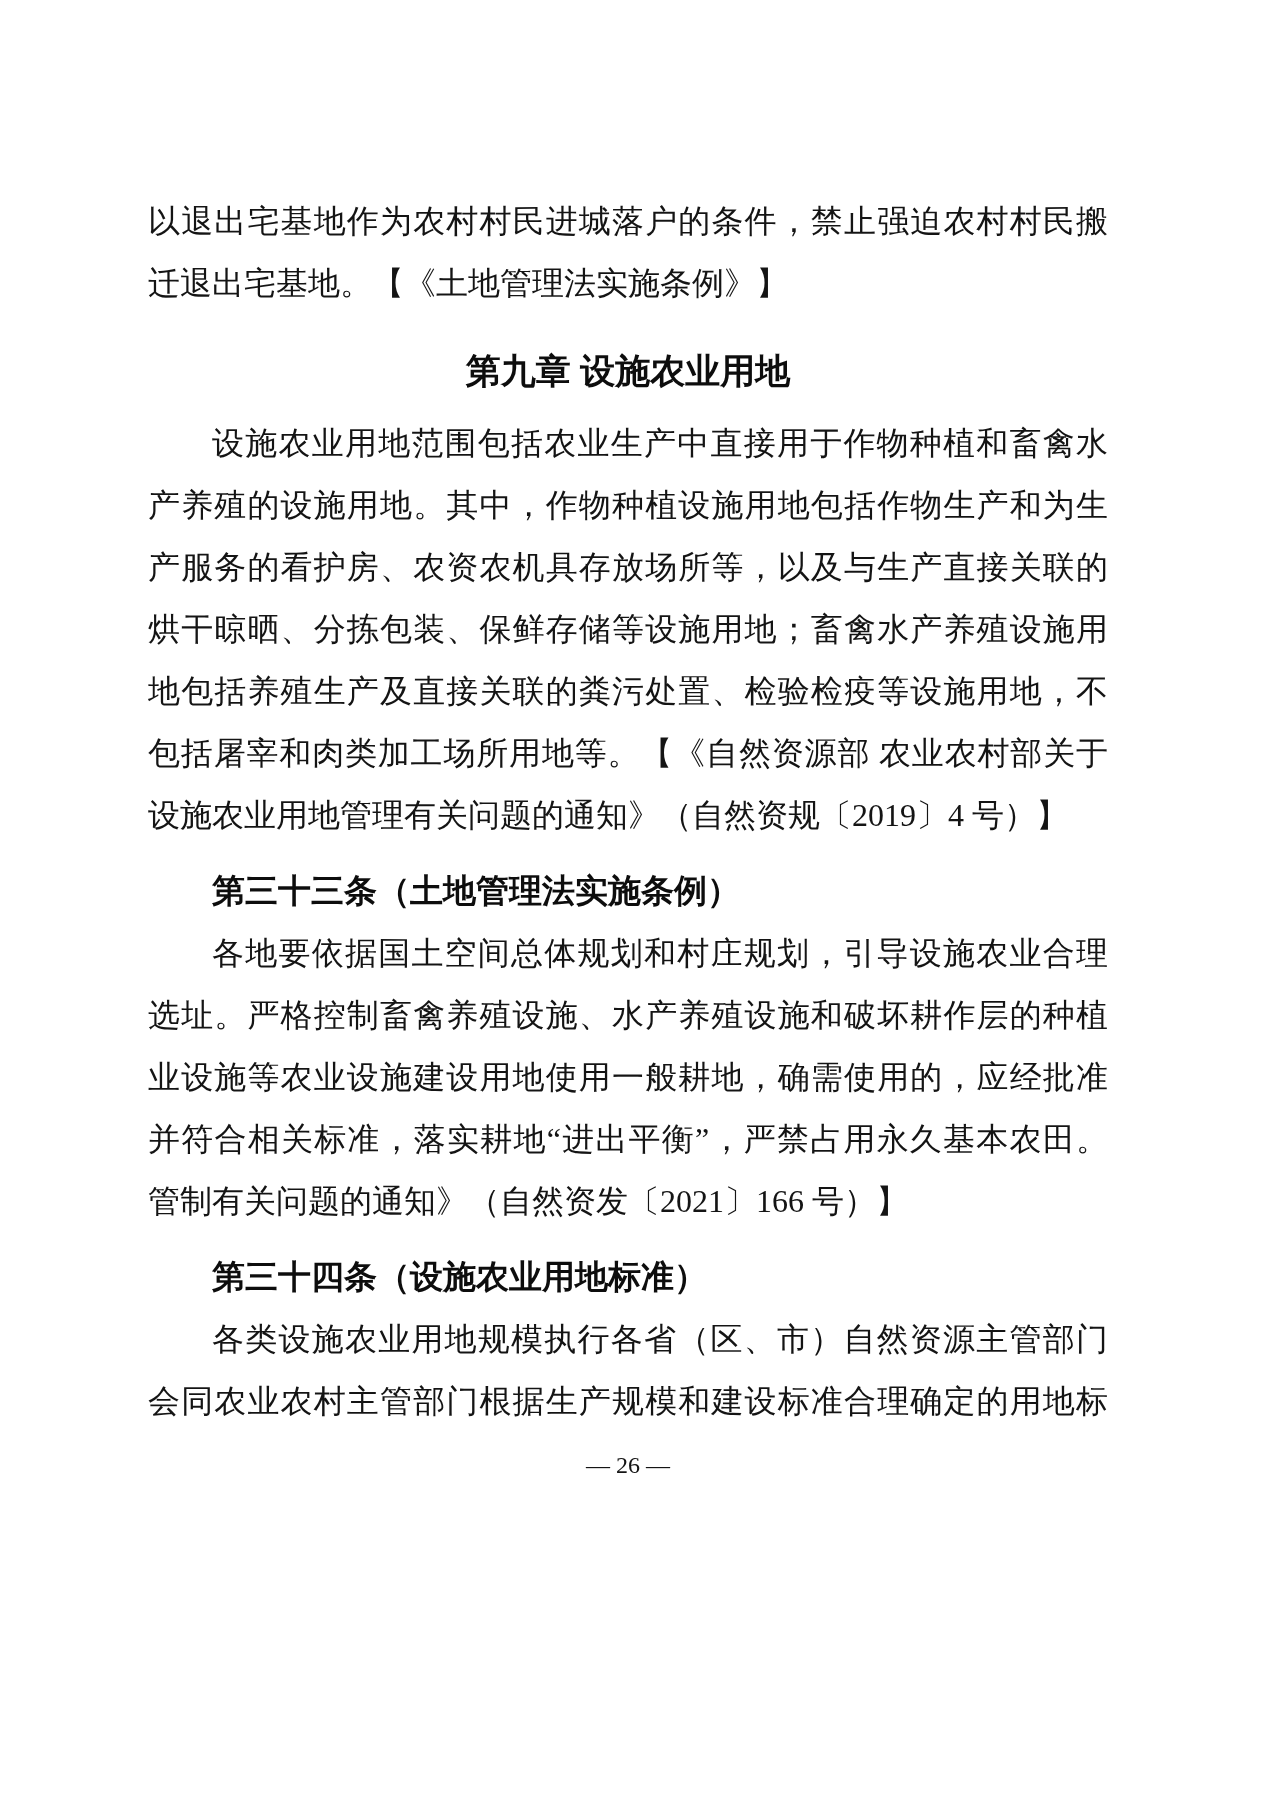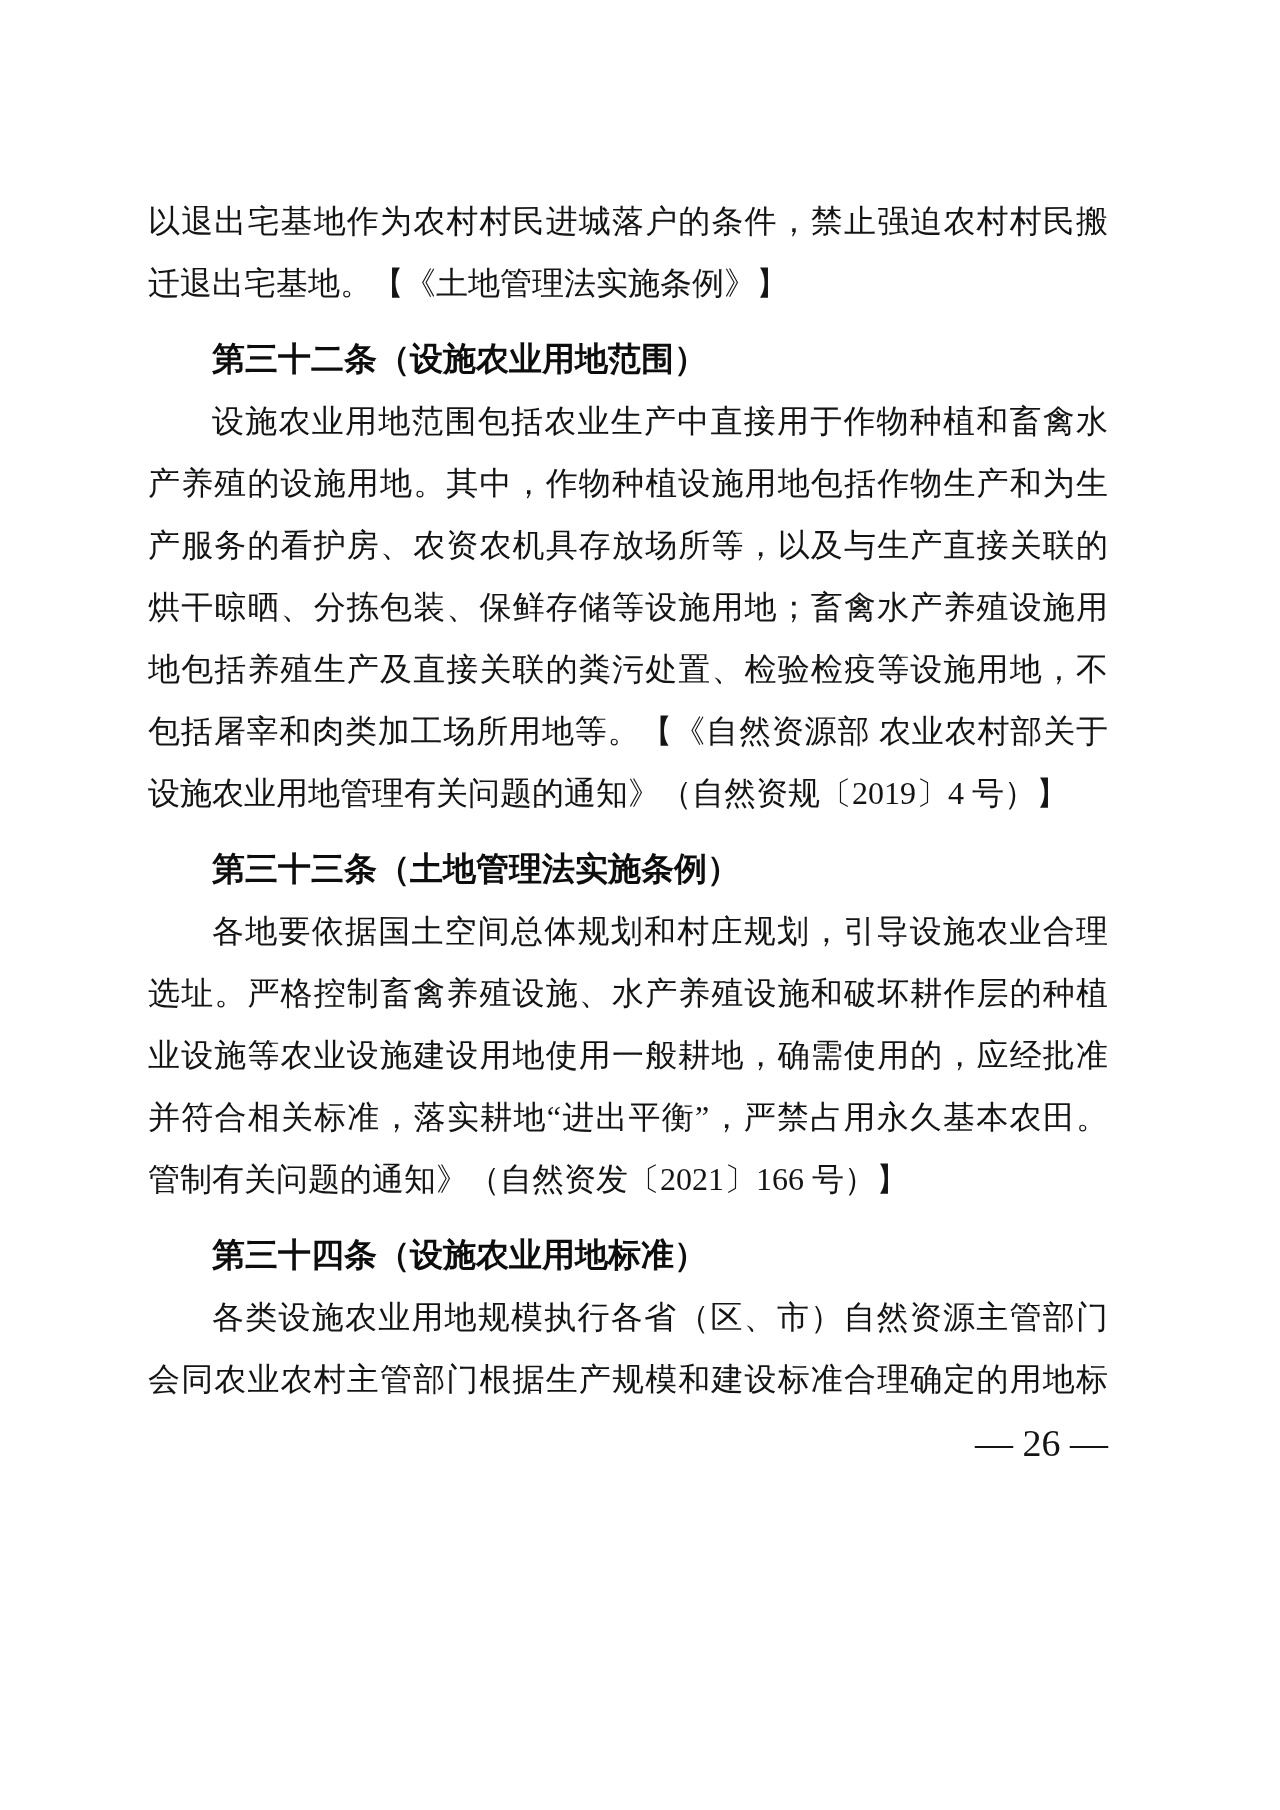--- a/index.html
+++ b/index.html
@@ -48,39 +48,39 @@
   .article-heading {
     font-family: "Liberation Sans", "DejaVu Sans", sans-serif;
     font-weight: bold;
     font-size: 33px;
     line-height: 62px;
     text-indent: 64px;
     color: #0d0d0d;
     margin: 14px 0 0 0;
   }
   .page-footer {
-    font-size: 38px;
+    font-size: 24px;
     line-height: 42px;
     margin-top: 12px;
-    text-align: right;
+    text-align: center;
     color: #141414;
   }
 </style>
 </head>
 <body>
 
 <div class="page">
 
   <div class="para">
     <div class="line">以退出宅基地作为农村村民进城落户的条件，禁止强迫农村村民搬</div>
     <div class="line short">迁退出宅基地。【《土地管理法实施条例》】</div>
   </div>
 
+  <div class="chapter-heading">第九章 设施农业用地</div>
 
-  <div class="article-heading">第三十二条（设施农业用地范围）</div>
   <div class="para">
     <div class="line indent">设施农业用地范围包括农业生产中直接用于作物种植和畜禽水</div>
     <div class="line">产养殖的设施用地。其中，作物种植设施用地包括作物生产和为生</div>
     <div class="line">产服务的看护房、农资农机具存放场所等，以及与生产直接关联的</div>
     <div class="line">烘干晾晒、分拣包装、保鲜存储等设施用地；畜禽水产养殖设施用</div>
     <div class="line">地包括养殖生产及直接关联的粪污处置、检验检疫等设施用地，不</div>
     <div class="line">包括屠宰和肉类加工场所用地等。【《自然资源部 农业农村部关于</div>
     <div class="line short">设施农业用地管理有关问题的通知》（自然资规〔2019〕4 号）】</div>
   </div>
 

